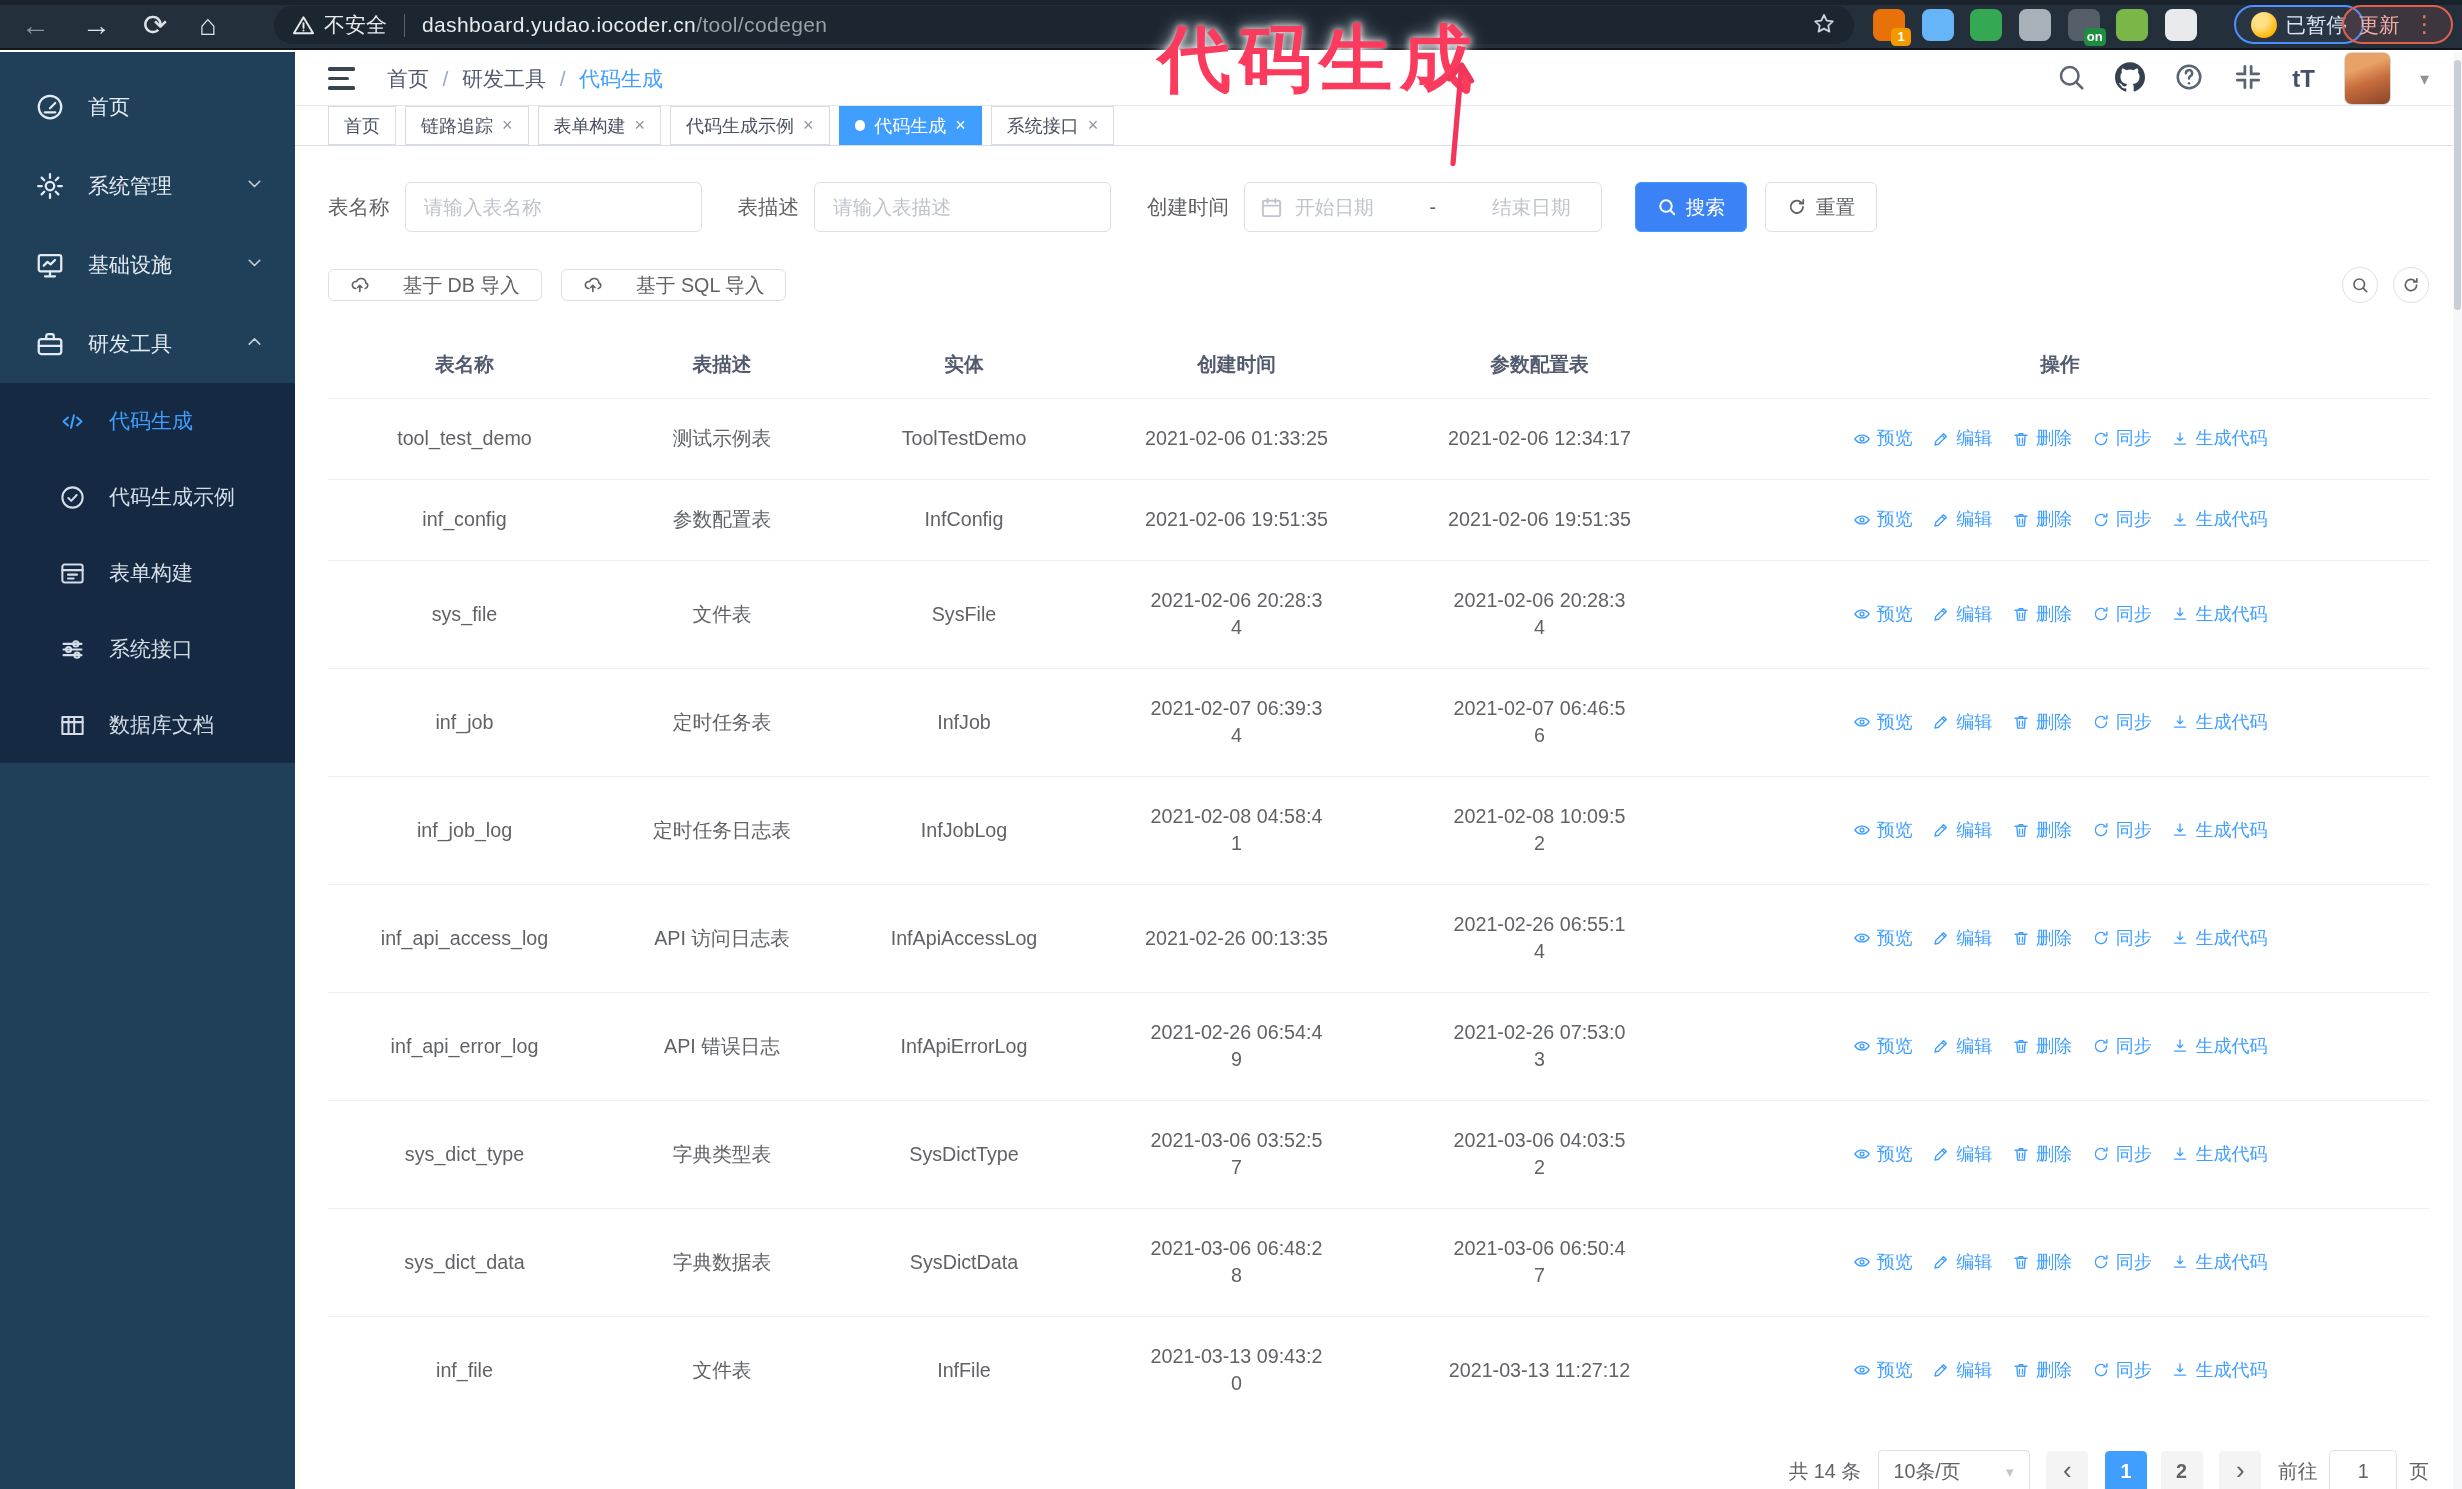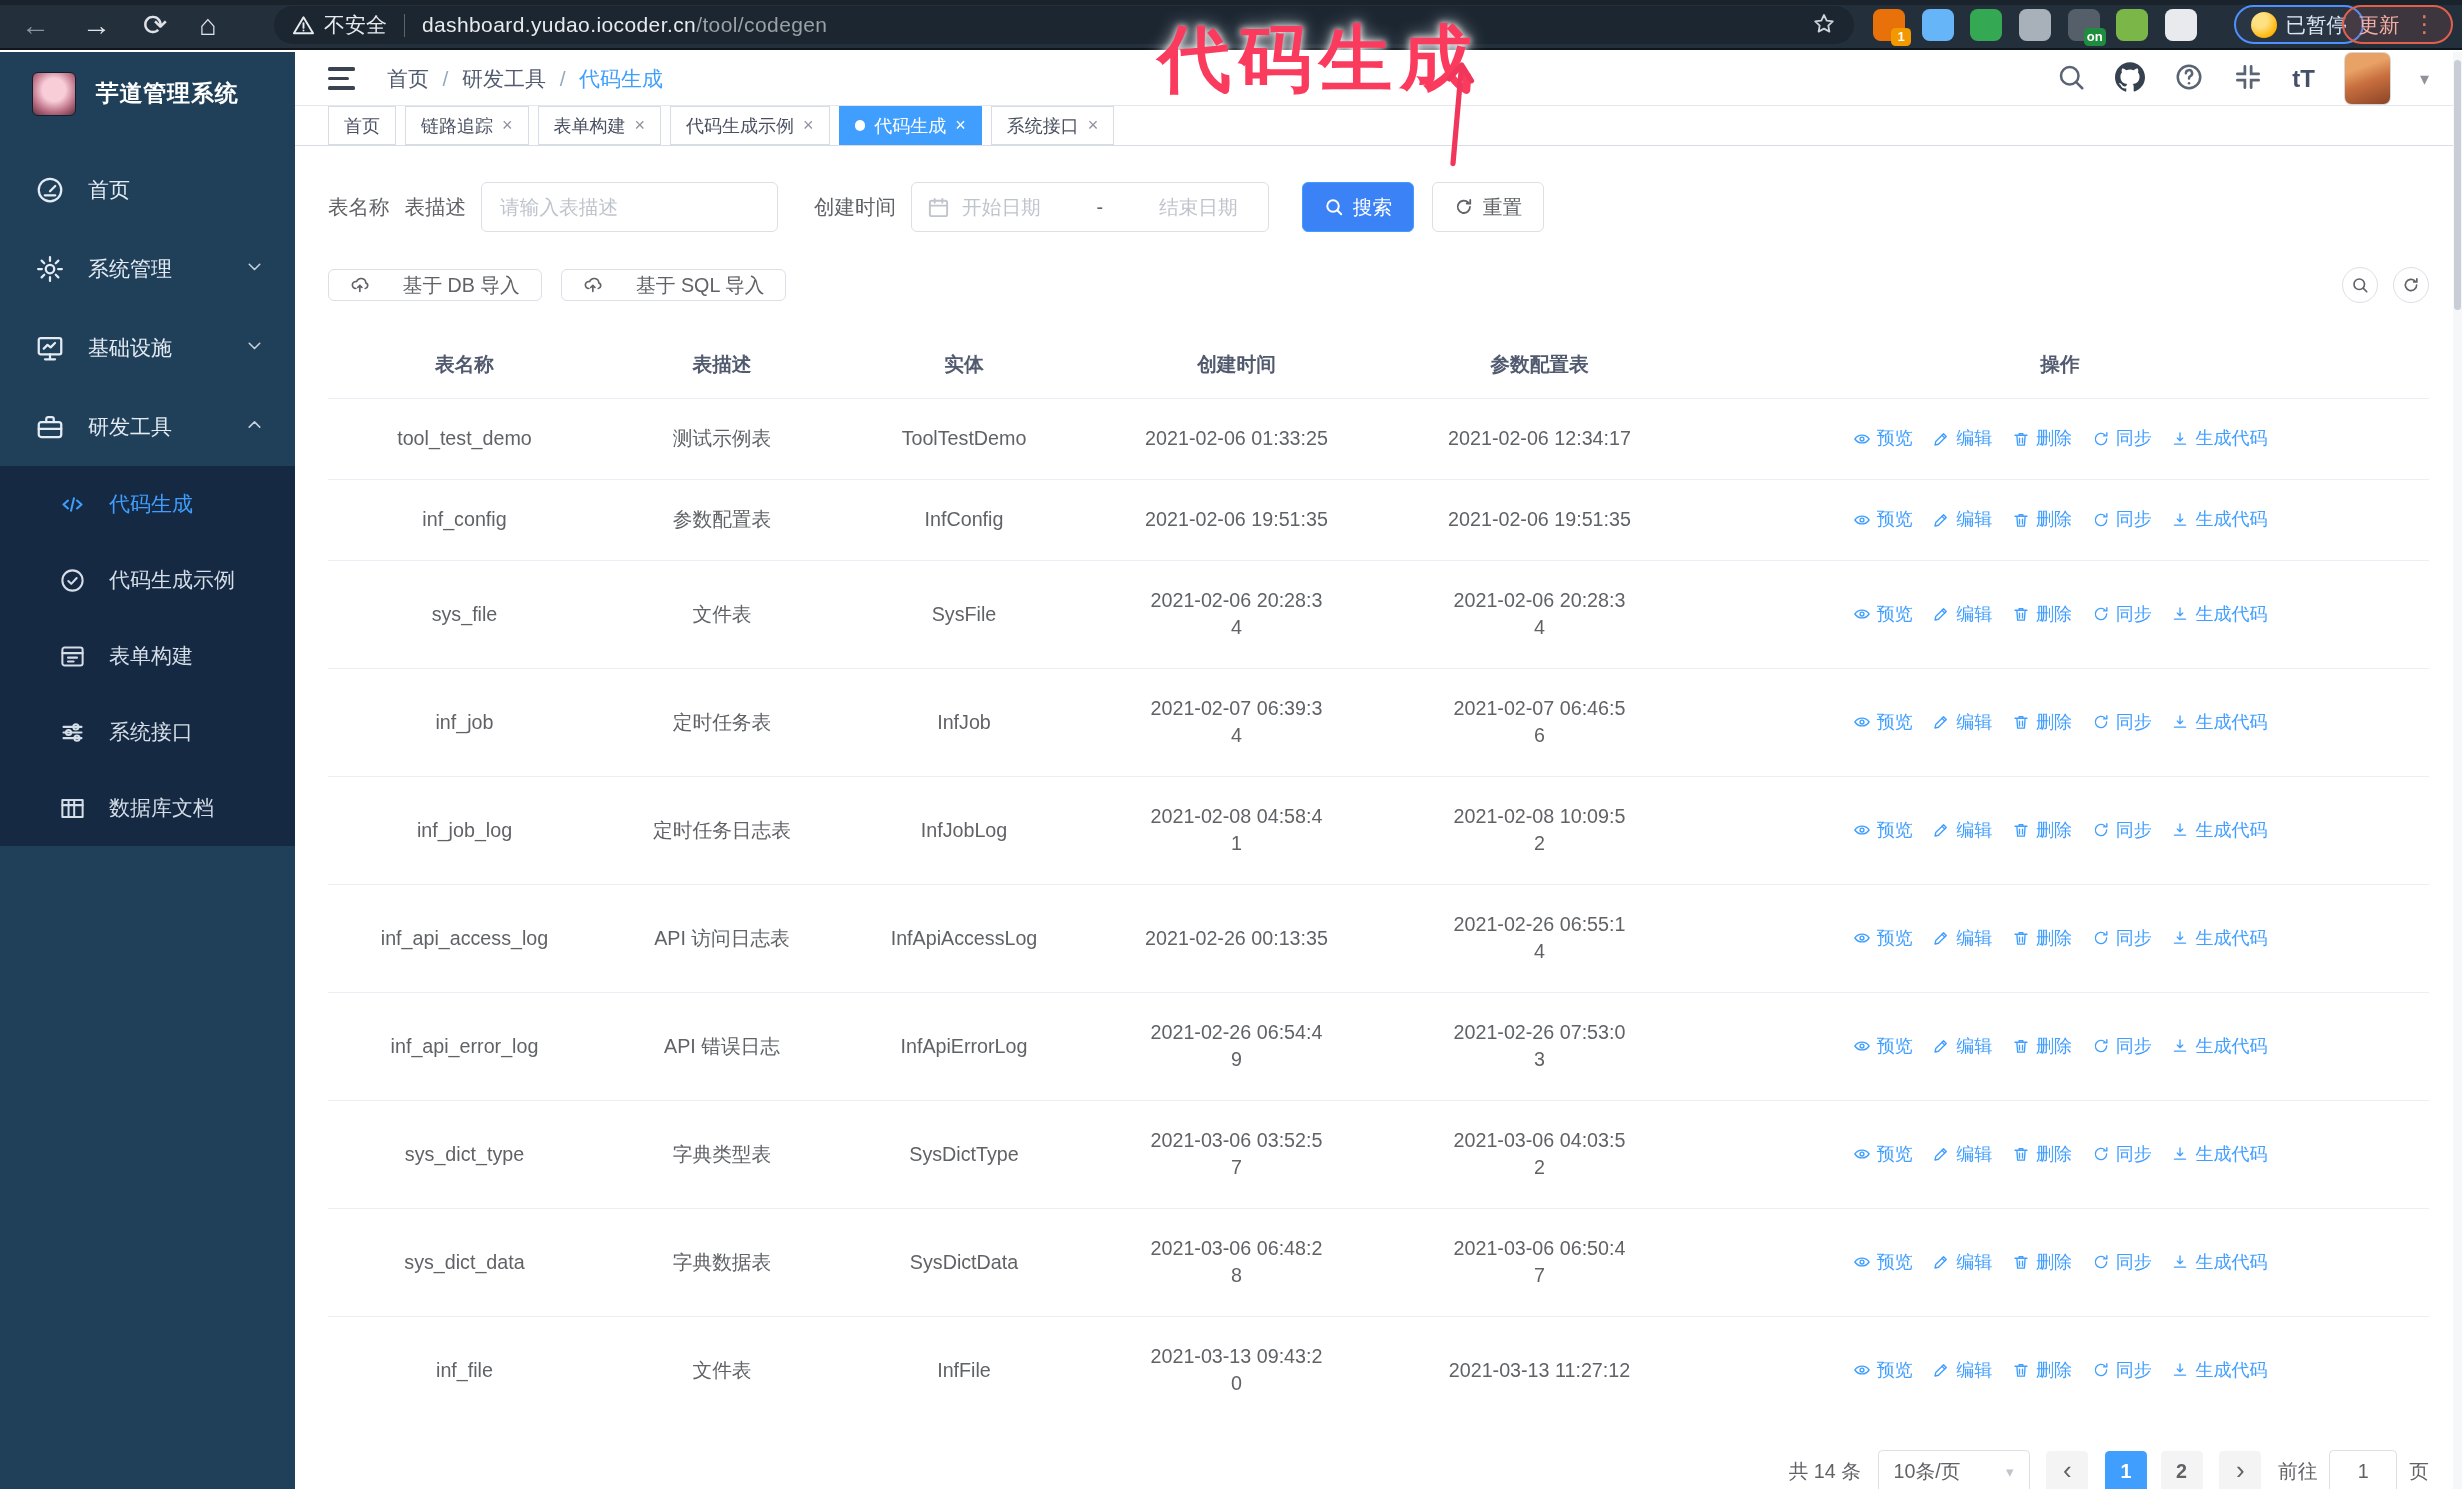--- a/index.html
+++ b/index.html
@@ -179,24 +179,20 @@
     <span>已暂停</span>
   </div>
   <div class="chip update">
     <span>更新</span>
     <span class="dots">⋮</span>
   </div>
 </div>
 
 <div class="app">
   <aside class="sidebar">
-    <div class="logo-row">
-      <span class="logo-img"></span>
-      <span class="logo-title">芋道管理系统</span>
-    </div>
     <nav class="menu" id="sidebar-menu">
         <div class="menu-item">
           <svg viewBox="0 0 24 24" fill="none" stroke="currentColor" stroke-width="1.8" stroke-linecap="round" stroke-linejoin="round">
             <circle cx="12" cy="12" r="9"></circle>
             <path d="M12 13l4.2-4.2"></path>
             <path d="M7.8 16.2h8.4"></path>
           </svg>
           <span class="mi-label">首页</span>
         </div>
         <div class="menu-item">
@@ -329,20 +325,23 @@
         </span>
         <span class="tab">
           <span>系统接口</span>
           <span class="x">×</span>
         </span>
       </div>
 
     <div class="content">
       <div class="filter-row">
         <span class="f-label">表名称</span>
+        <span class="f-input name">
+            <input placeholder="请输入表名称" style="">
+          </span>
         <span class="f-label">表描述</span>
         <span class="f-input desc">
             <input placeholder="请输入表描述" style="">
           </span>
         <span class="f-label">创建时间</span>
         <span class="daterange">
           <svg viewBox="0 0 24 24" fill="none" stroke="currentColor" stroke-width="2" stroke-linecap="round">
               <rect x="3" y="5" width="18" height="16" rx="2"></rect>
               <path d="M3 10h18M8 3v4M16 3v4"></path>
             </svg>

